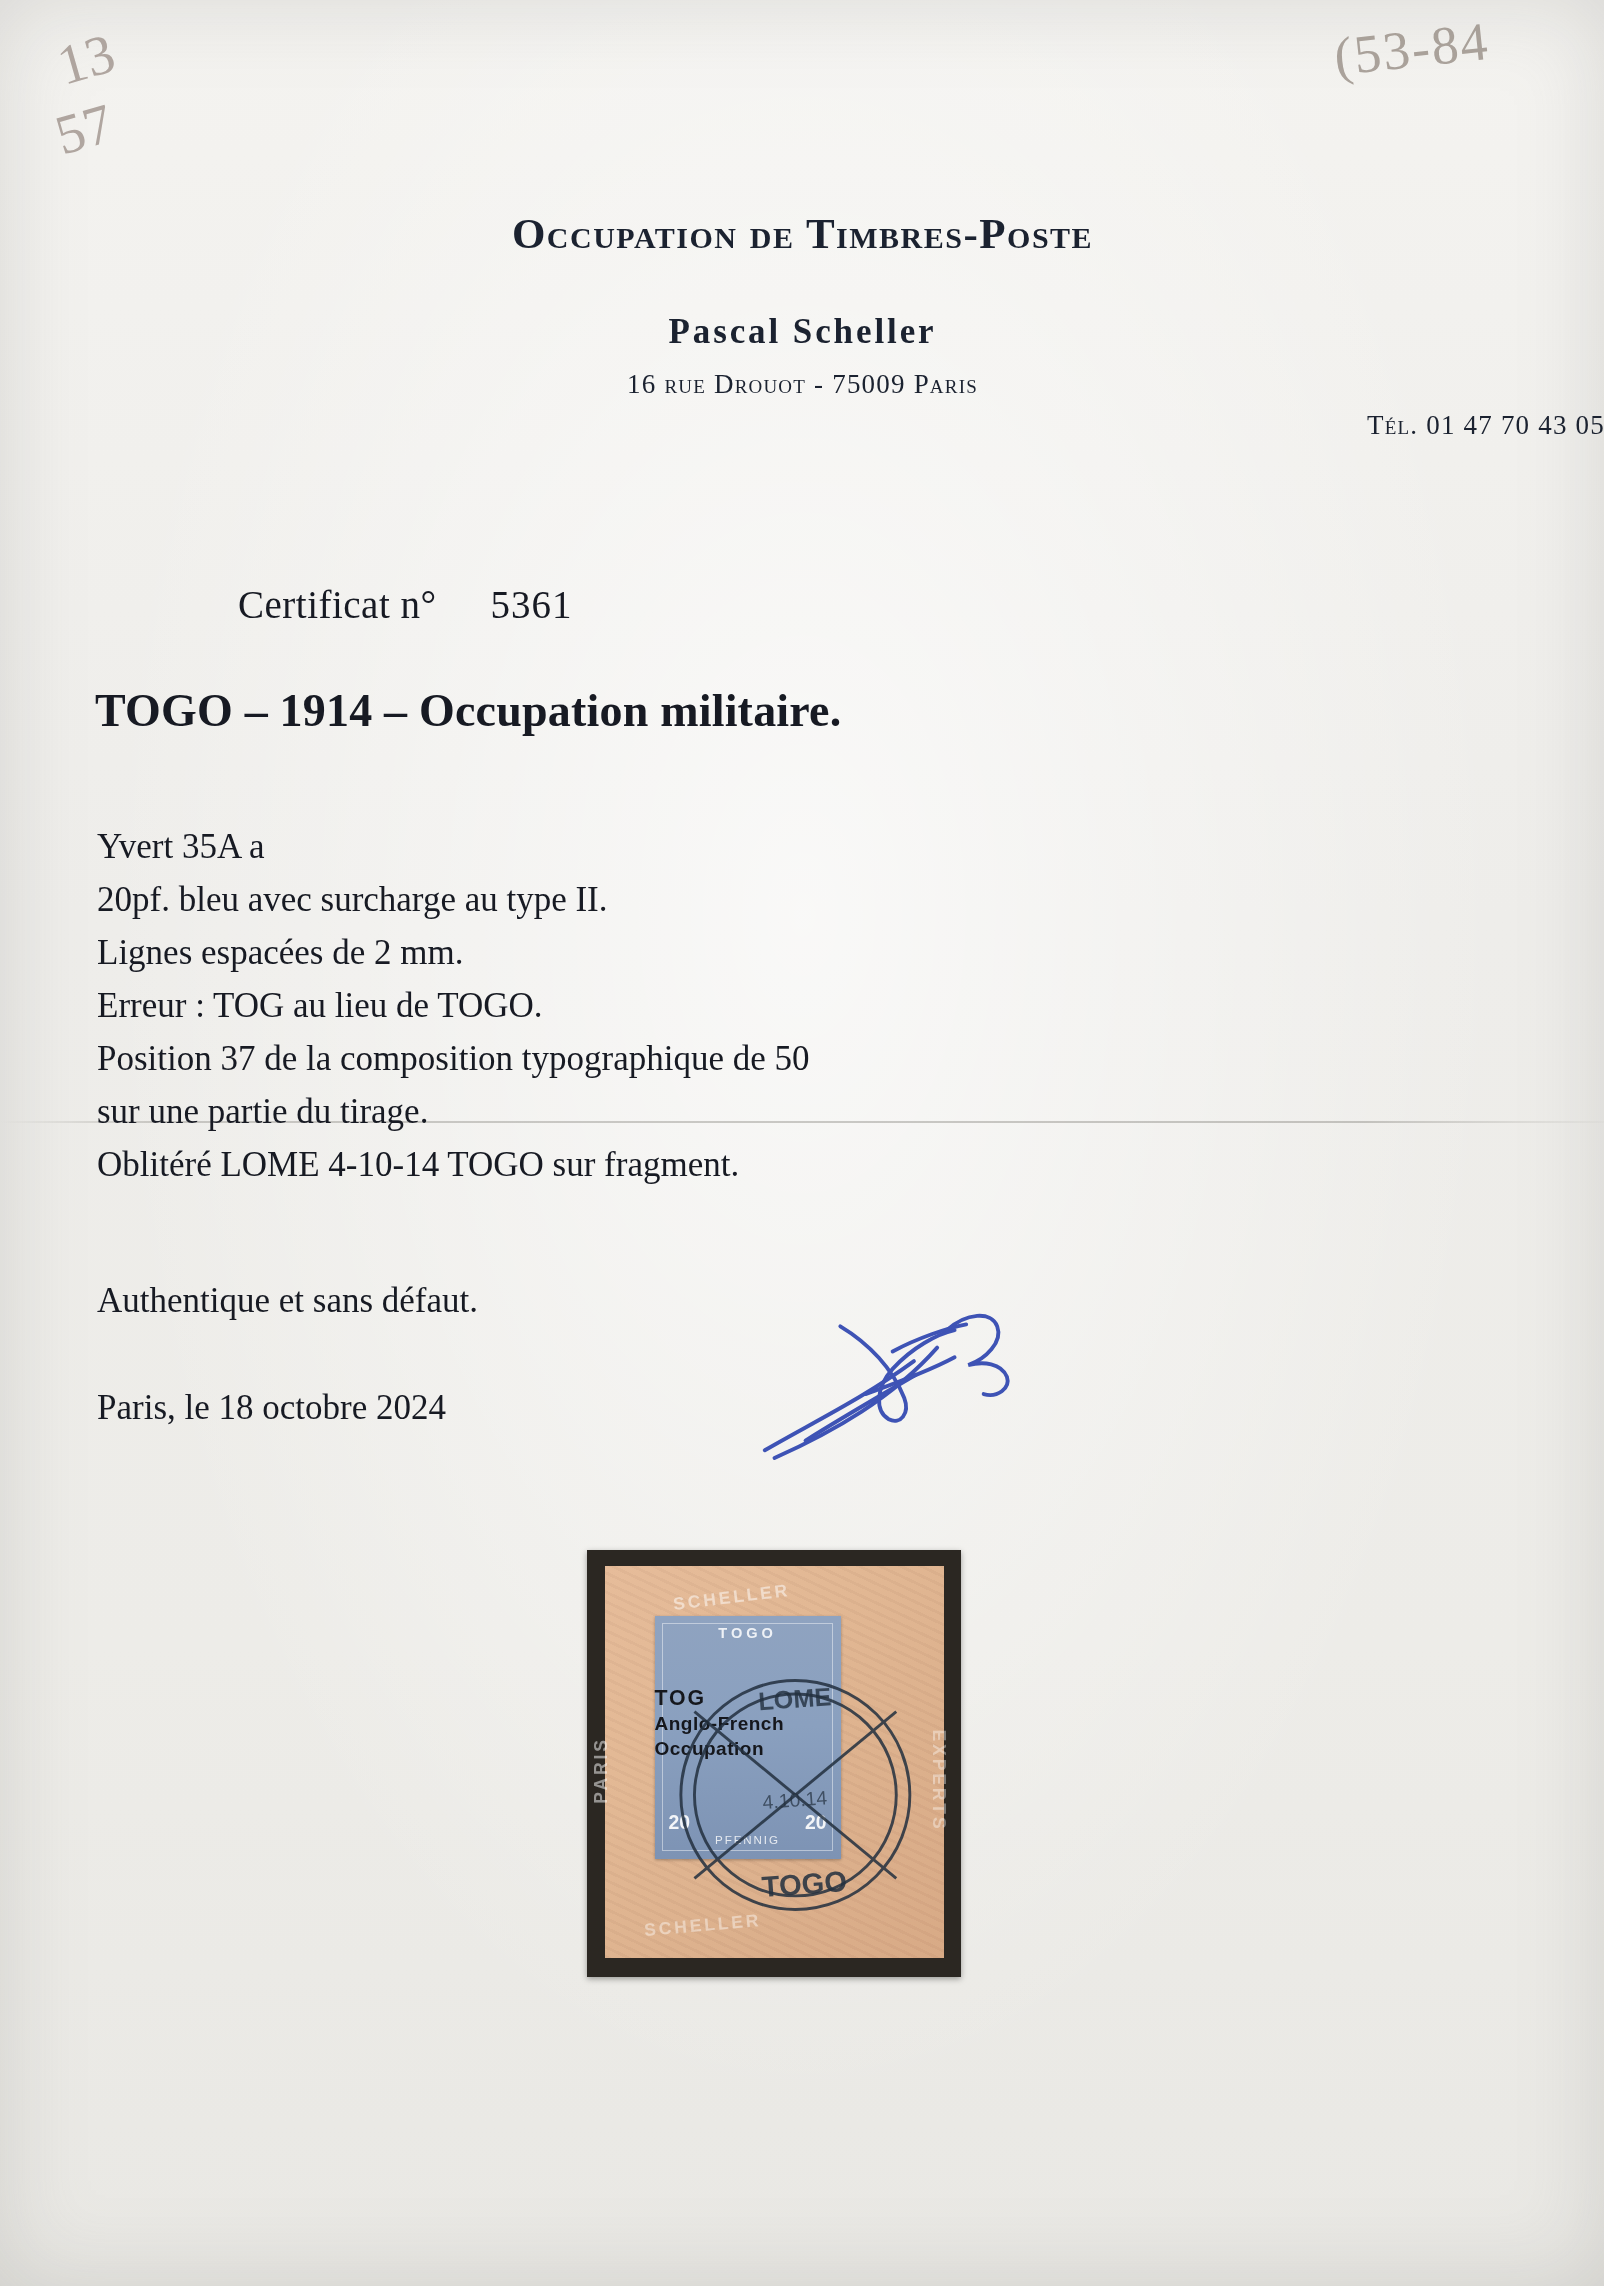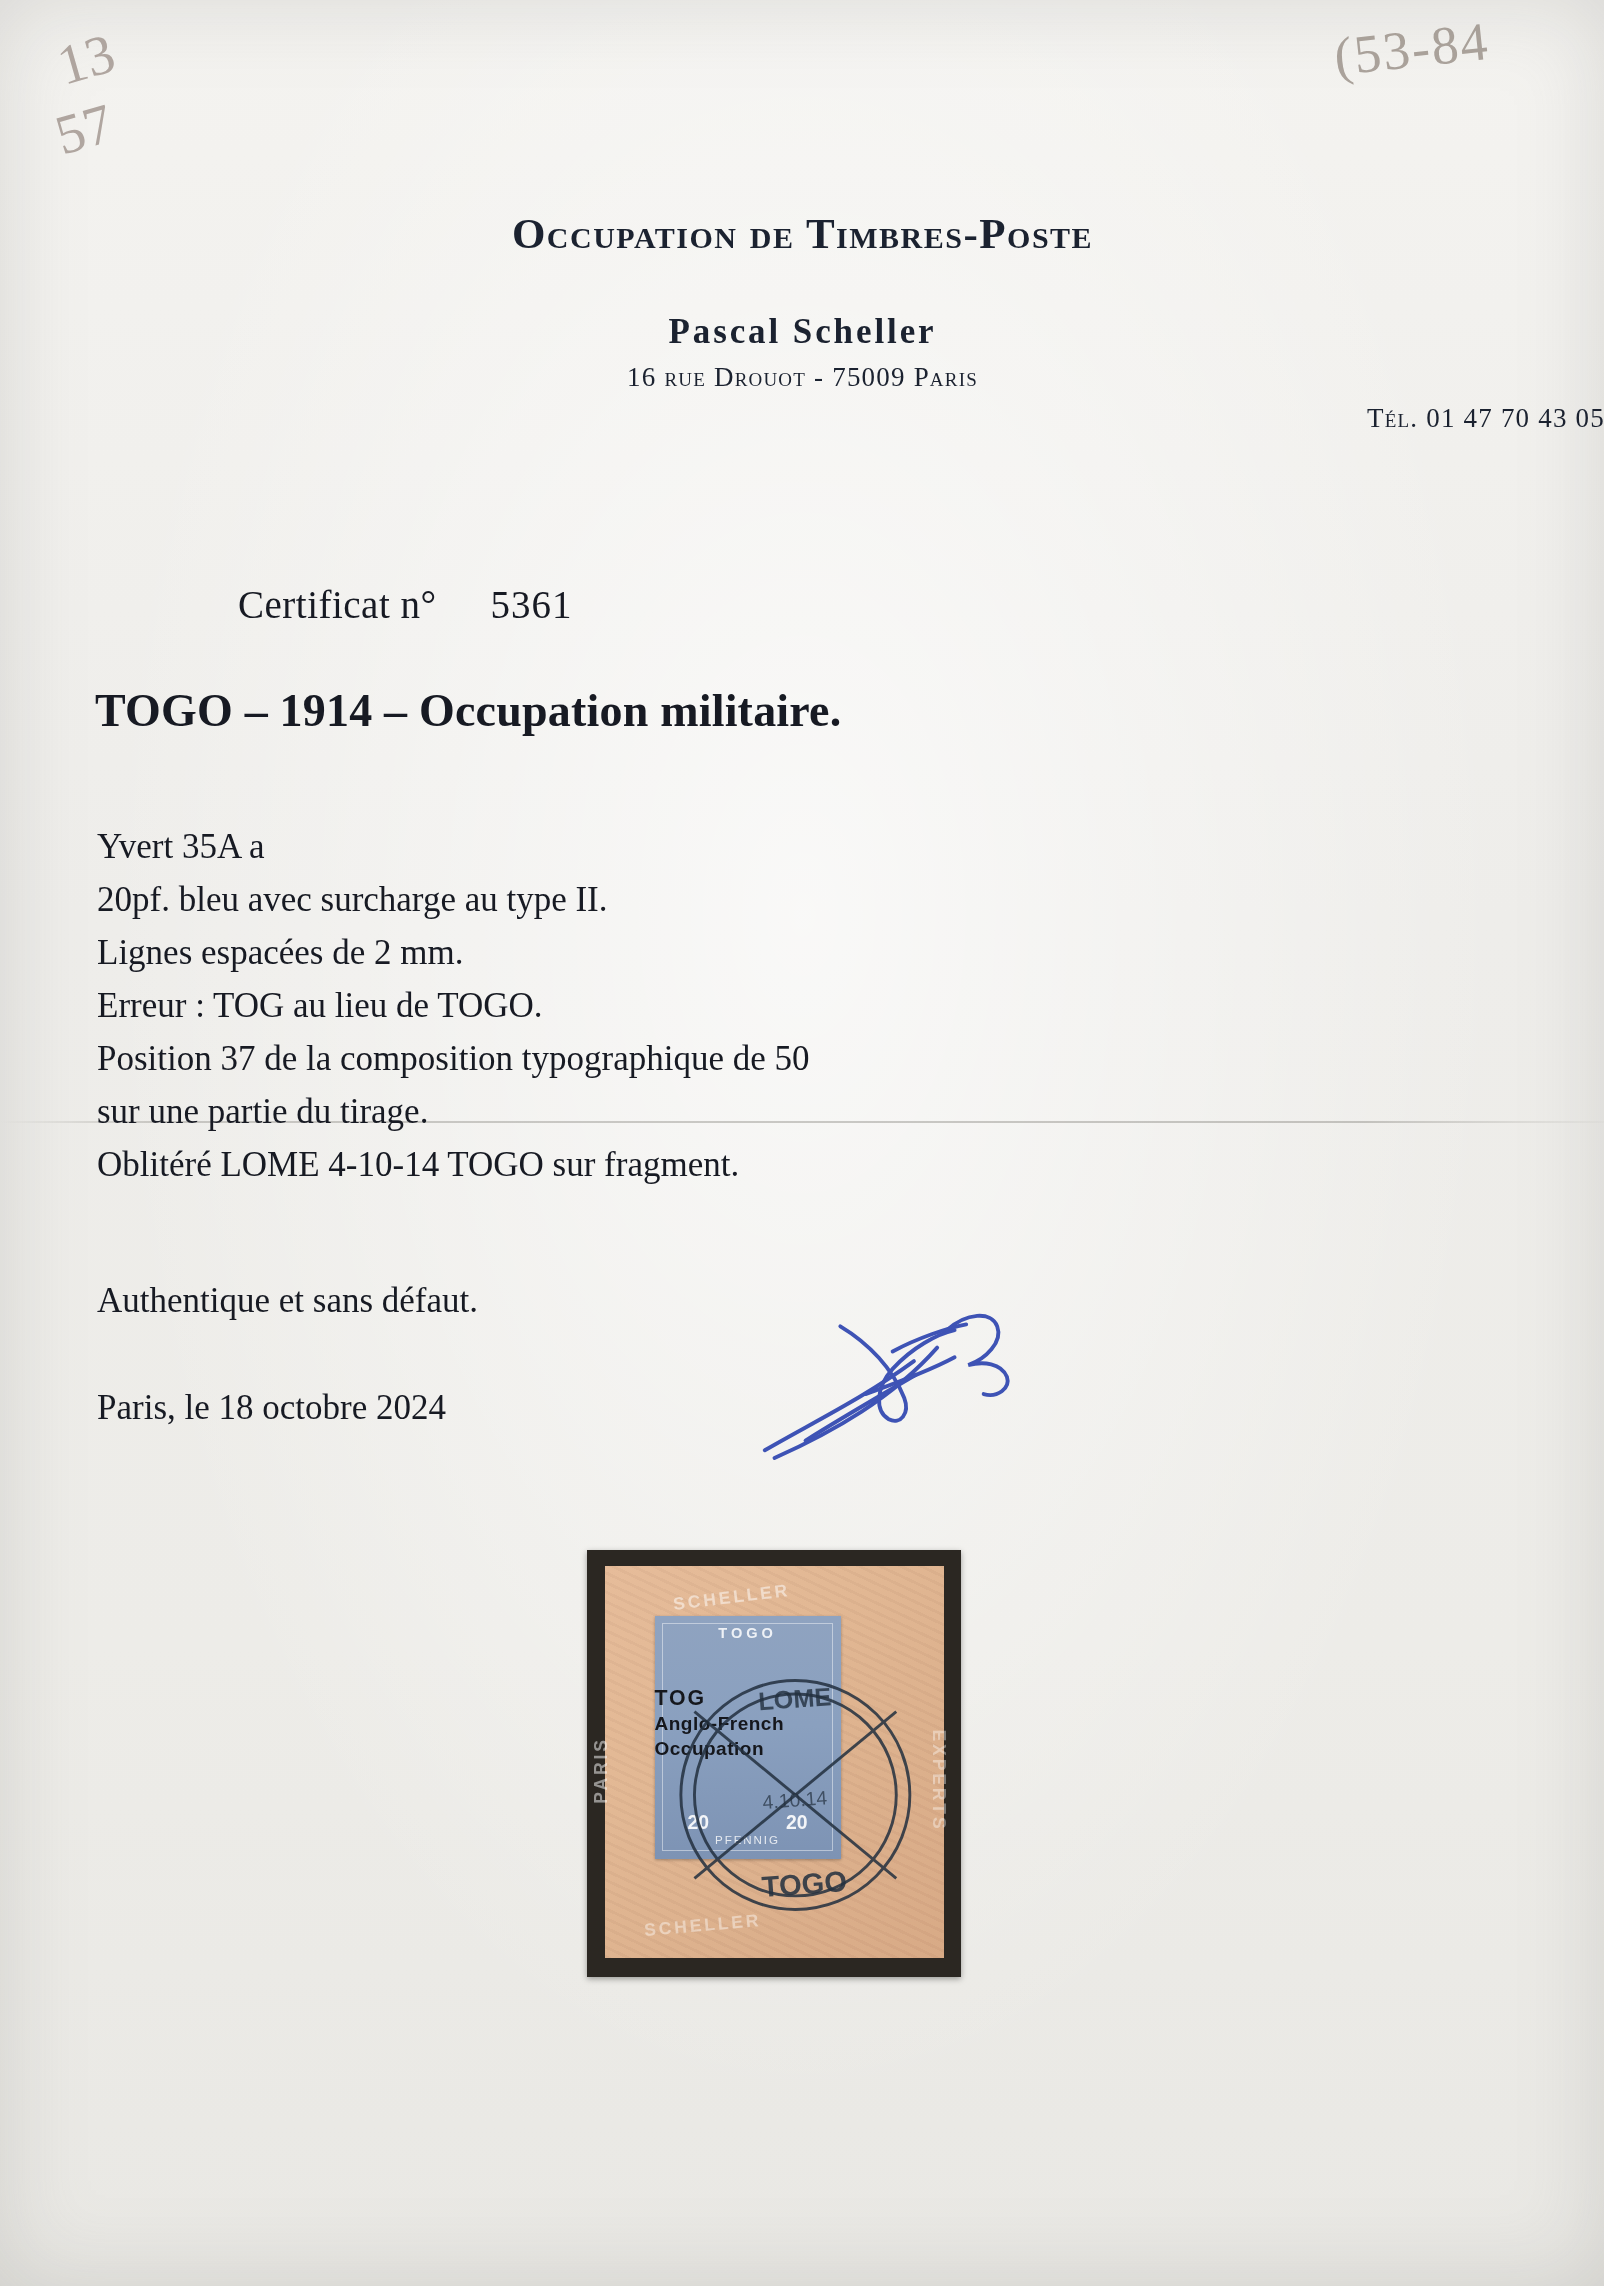--- a/index.html
+++ b/index.html
@@ -87,21 +87,21 @@
     font-variant: small-caps;
     text-transform: none;
   }
   .name {
     margin-top: 54px;
     font-size: 35px;
     font-weight: bold;
     letter-spacing: 2.9px;
   }
   .address {
-    margin-top: 10px;
+    margin-top: 17px;
     font-size: 27px;
     letter-spacing: 1.2px;
     font-variant: small-caps;
   }
   .phone {
     margin-top: 9.7px;
     font-size: 27px;
     letter-spacing: 1.2px;
     font-variant: small-caps;
     text-align: right;
@@ -280,21 +280,21 @@
   .ovpt .l1 { font-size: 21.3px; letter-spacing: 1.9px; }
   .ovpt .l2 { font-size: 19px; letter-spacing: 0.5px; }
   .ovpt .l3 { font-size: 19px; letter-spacing: 0.5px; }
   .stamp-values {
     position: absolute;
     bottom: 25px;
     left: 0;
     right: 0;
     display: flex;
     justify-content: space-between;
-    padding: 0 33px;
+    padding: 0 14px;
     box-sizing: border-box;
     font-family: "Liberation Sans", sans-serif;
     font-weight: bold;
     font-size: 19.4px;
     color: rgba(255,255,255,0.9);
   }
   .stamp-bottom-text {
     position: absolute;
     bottom: 13px;
     left: 0;

